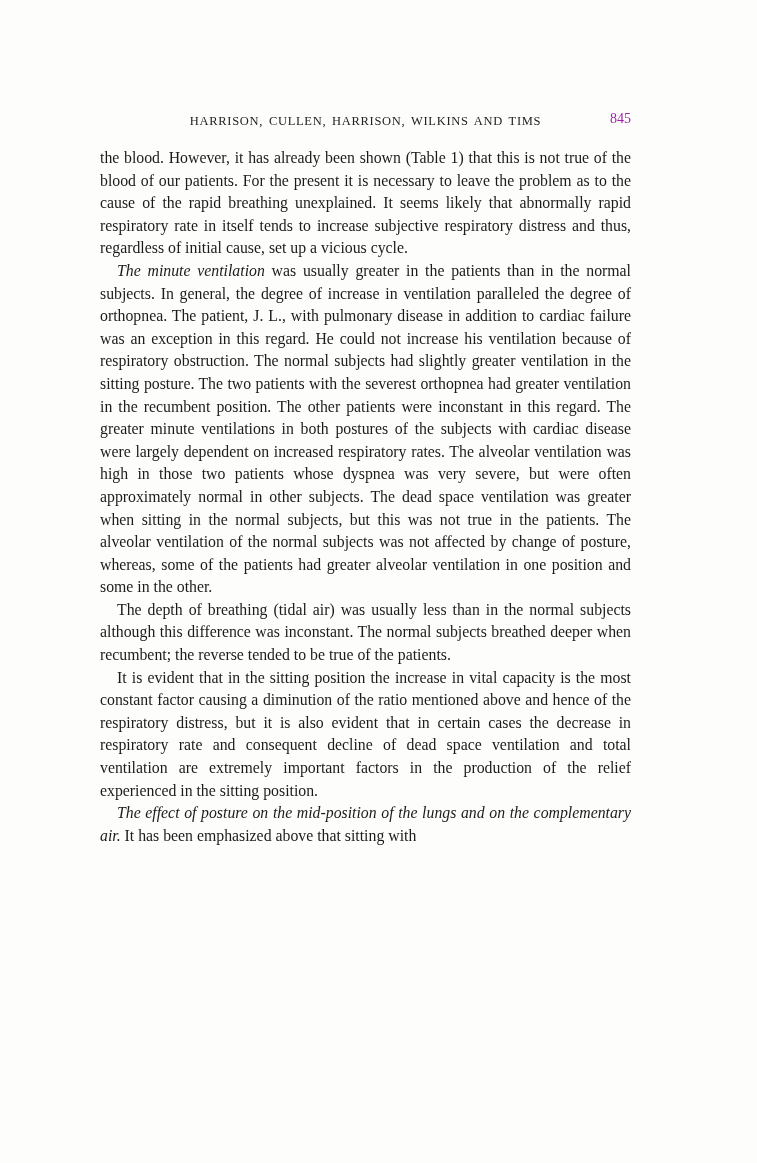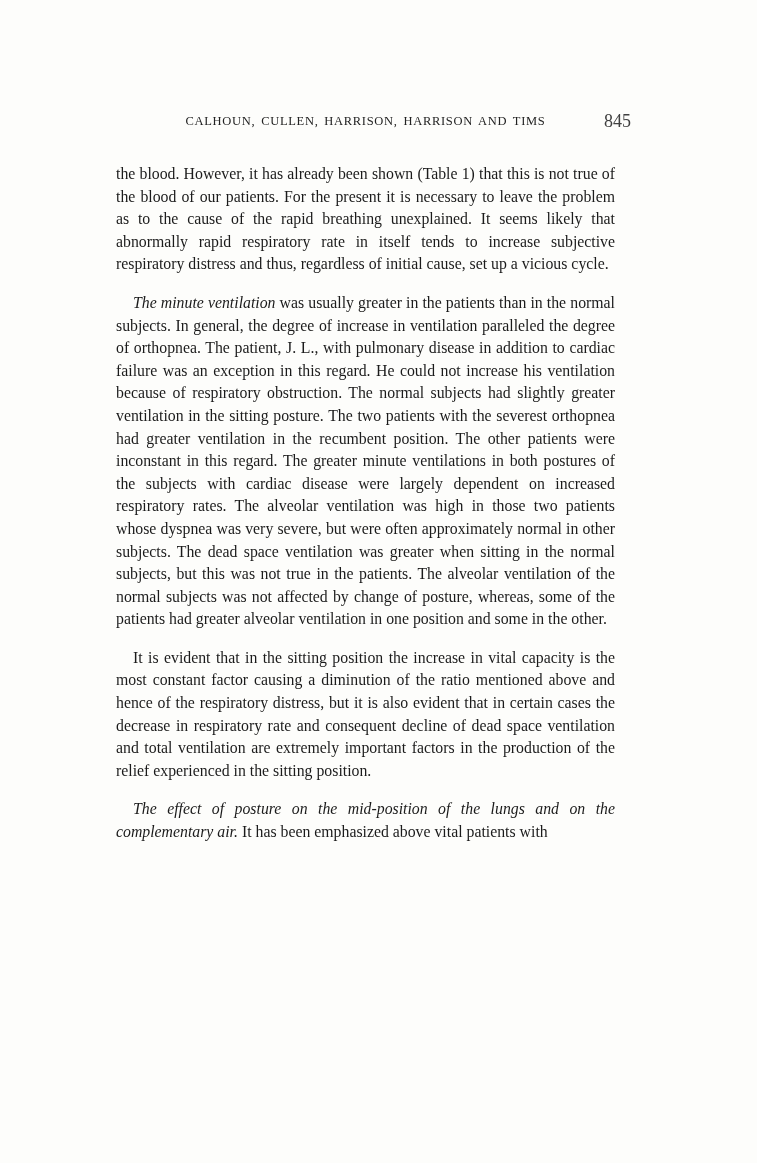--- a/index.html
+++ b/index.html
@@ -29,59 +29,60 @@
     font-size: 12.5px;
     letter-spacing: 0.7px;
     word-spacing: 2px;
     color: #222;
     white-space: nowrap;
   }
   .page-number {
     position: absolute;
     right: 0;
     top: -3px;
-    font-size: 18px;
-    color: #404040;
+    font-size: 14px;
+    color: #a21caf;
   }
   .body-text {
     position: absolute;
     left: 100px;
     top: 147px;
     width: 531px;
     font-size: 15.8px;
     line-height: 22.6px;
     text-align: justify;
   }
   .para {
-    margin: 16px;
+    margin: 0;
     padding: 0;
   }
   .para.indent {
     text-indent: 17px;
   }
   .para em {
   }
 </style>
 </head>
 <body>
 
 <div class="page">
 
   <header class="running-head">
-    <div class="running-title">CALHOUN, CULLEN, HARRISON, HARRISON AND TIMS</div>
+    <div class="running-title">HARRISON, CULLEN, HARRISON, WILKINS AND TIMS</div>
     <div class="page-number">845</div>
   </header>
 
   <main class="body-text">
 
     <p class="para"><em></em><span>the blood. However, it has already been shown (Table 1) that this is not true of the blood of our patients. For the present it is necessary to leave the problem as to the cause of the rapid breathing unexplained. It seems likely that abnormally rapid respiratory rate in itself tends to increase subjective respiratory distress and thus, regardless of initial cause, set up a vicious cycle.</span></p>
 
     <p class="para indent"><em>The minute ventilation</em><span> was usually greater in the patients than in the normal subjects. In general, the degree of increase in ventilation paralleled the degree of orthopnea. The patient, J. L., with pulmonary disease in addition to cardiac failure was an exception in this regard. He could not increase his ventilation because of respiratory obstruction. The normal subjects had slightly greater ventilation in the sitting posture. The two patients with the severest orthopnea had greater ventilation in the recumbent position. The other patients were inconstant in this regard. The greater minute ventilations in both postures of the subjects with cardiac disease were largely dependent on increased respiratory rates. The alveolar ventilation was high in those two patients whose dyspnea was very severe, but were often approximately normal in other subjects. The dead space ventilation was greater when sitting in the normal subjects, but this was not true in the patients. The alveolar ventilation of the normal subjects was not affected by change of posture, whereas, some of the patients had greater alveolar ventilation in one position and some in the other.</span></p>
 
+    <p class="para indent"><em></em><span>The depth of breathing (tidal air) was usually less than in the normal subjects although this difference was inconstant. The normal subjects breathed deeper when recumbent; the reverse tended to be true of the patients.</span></p>
 
 
     <p class="para indent"><em></em><span>It is evident that in the sitting position the increase in vital capacity is the most constant factor causing a diminution of the ratio mentioned above and hence of the respiratory distress, but it is also evident that in certain cases the decrease in respiratory rate and consequent decline of dead space ventilation and total ventilation are extremely important factors in the production of the relief experienced in the sitting position.</span></p>
 
-    <p class="para indent"><em>The effect of posture on the mid-position of the lungs and on the complementary air.</em><span> It has been emphasized above vital patients with</span></p>
+    <p class="para indent"><em>The effect of posture on the mid-position of the lungs and on the complementary air.</em><span> It has been emphasized above that sitting with</span></p>
 
   </main>
 
 </div>
 
 </body></html>

